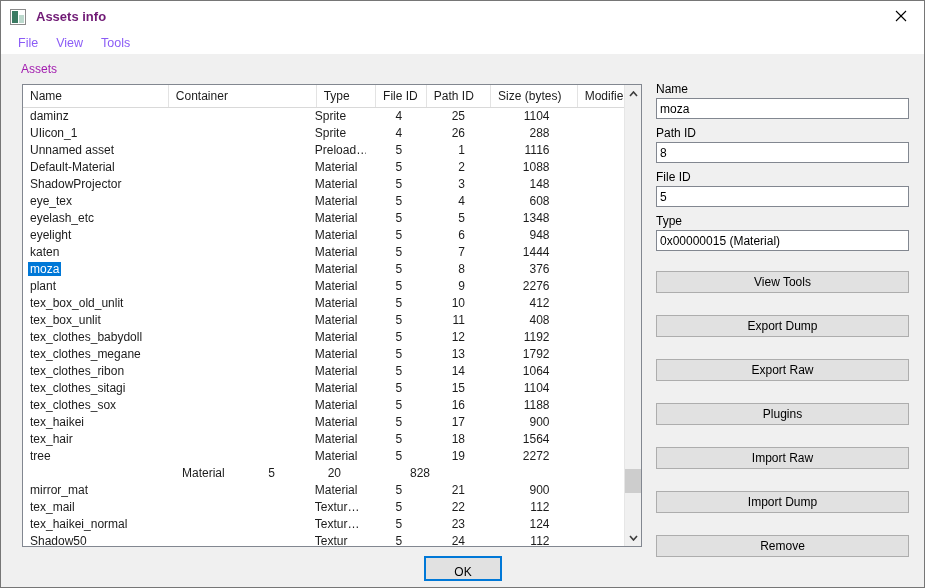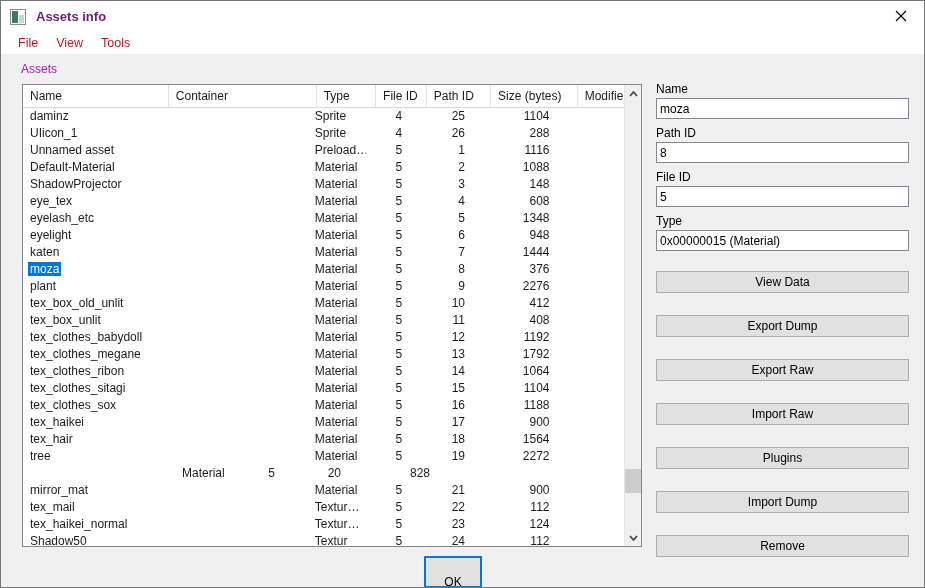--- a/index.html
+++ b/index.html
@@ -82,21 +82,21 @@
     width: 923px;
     height: 22px;
     background: #ffffff;
     display: flex;
     align-items: center;
     padding-left: 8px;
     box-sizing: border-box;
   }
   .menu-item {
     font-size: 12.5px;
-    color: #b91c1c;
+    color: #8b5cf6;
     padding: 2px 9px;
     cursor: default;
     white-space: nowrap;
   }
 
   
   .client {
     position: absolute;
     left: 0; top: 53px;
     width: 923px;
@@ -265,32 +265,32 @@
     position: absolute;
     left: 0;
     top: 498px;
     width: 923px;
     height: 37px;
   }
   .ok-btn {
     position: absolute;
     left: 423px;
     top: 4px;
-    width: 58px;
+    width: 78px;
     height: 25px;
     box-sizing: border-box;
     background: #e1e1e1;
     border: 2px solid #0078d7;
     font-family: "Liberation Sans", sans-serif;
     font-size: 12px;
     color: #000;
     text-align: center;
     line-height: 21px;
     cursor: default;
-    padding: 14px;
+    padding: 4px;
   }
 </style>
 </head>
 <body>
 
 <div id="app">
 
   <div class="titlebar">
     <div class="title-icon"></div>
     <div class="title-text">Assets info</div>
@@ -583,33 +583,33 @@
       <div class="fld-label">Path ID</div>
       <input class="fld-input" type="text" readonly="" value="8" style="">
 
       <div class="fld-label">File ID</div>
       <input class="fld-input" type="text" readonly="" value="5" style="">
 
       <div class="fld-label">Type</div>
       <input class="fld-input" type="text" readonly="" value="0x00000015 (Material)" style="">
 
       <div class="btn-slot" style="margin-top:13px;">
-        <button class="btn">View Data</button>
+        <button class="btn">View Tools</button>
       </div>
       <div class="btn-slot">
         <button class="btn">Export Dump</button>
       </div>
       <div class="btn-slot">
         <button class="btn">Export Raw</button>
       </div>
       <div class="btn-slot">
+        <button class="btn">Plugins</button>
+      </div>
+      <div class="btn-slot">
         <button class="btn">Import Raw</button>
-      </div>
-      <div class="btn-slot">
-        <button class="btn">Plugins</button>
       </div>
       <div class="btn-slot">
         <button class="btn">Import Dump</button>
       </div>
       <div class="btn-slot">
         <button class="btn">Remove</button>
       </div>
     </div>
 
     <div class="footer">

